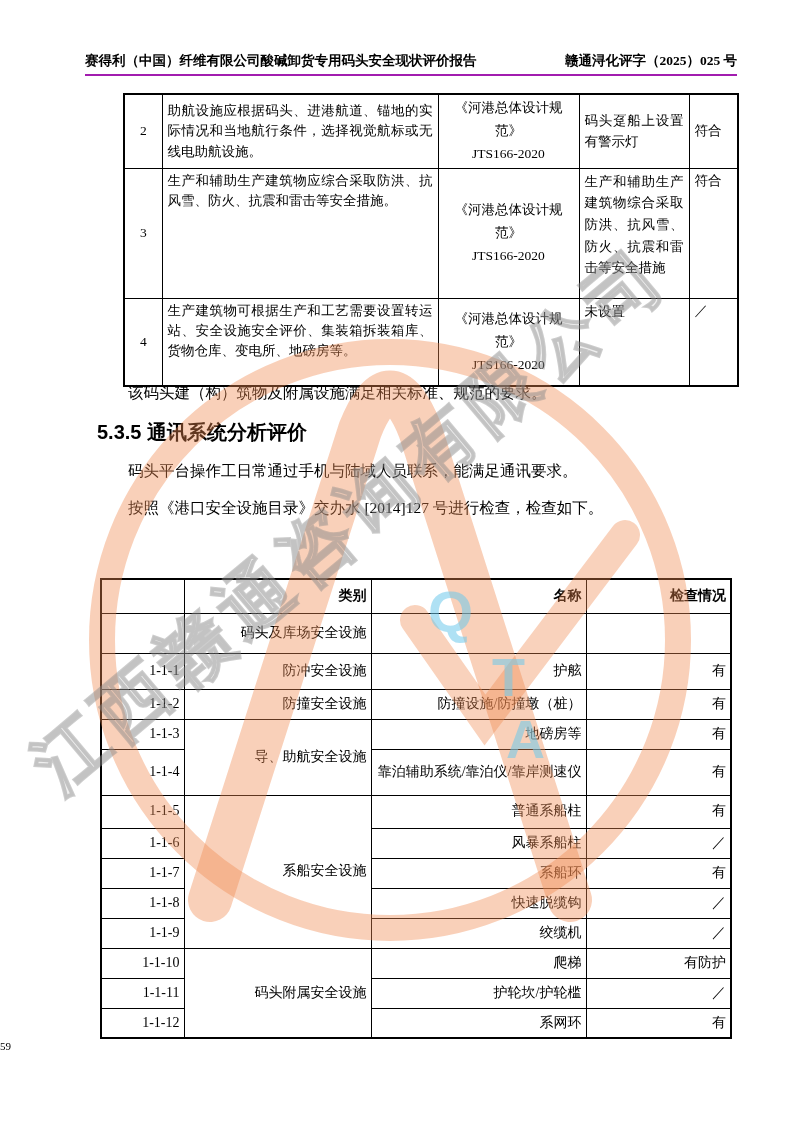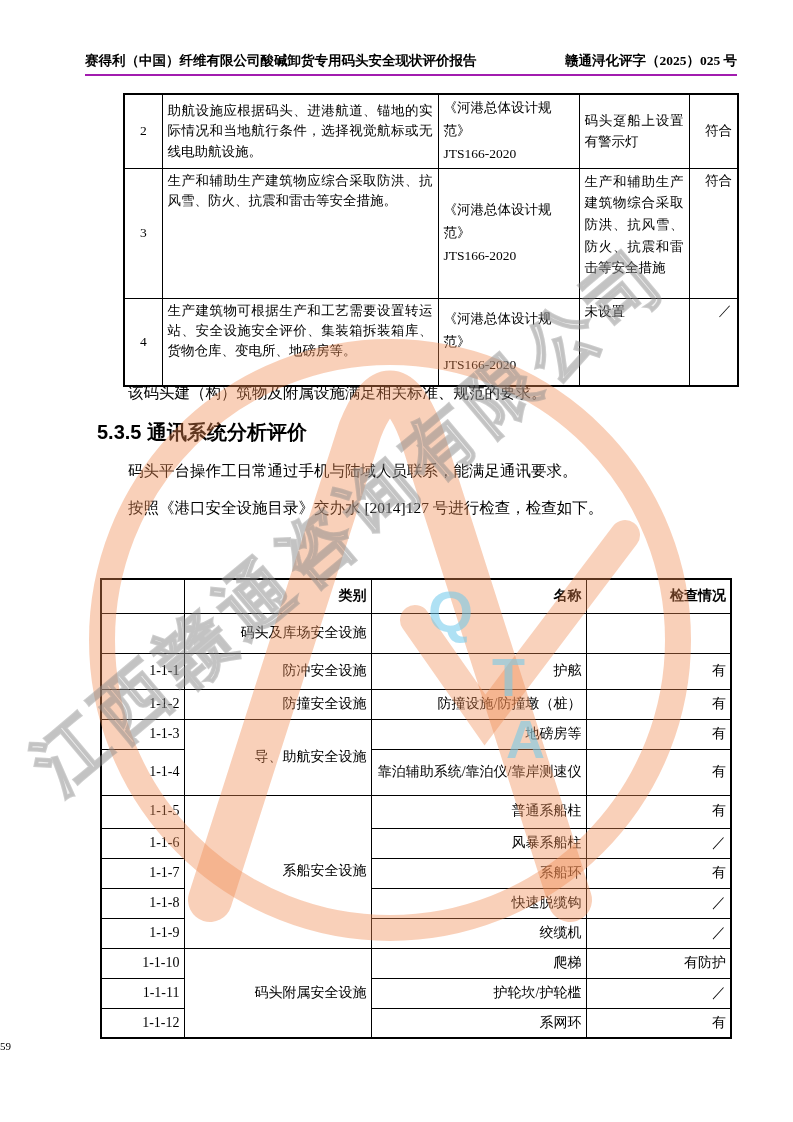--- a/index.html
+++ b/index.html
@@ -14,23 +14,23 @@
     font-weight:bold;font-size:13.5px;border-bottom:2px solid #a21caf;padding-bottom:4px;
   }
   
   table.toptable{
     position:absolute;left:123px;top:93px;width:614px;
     border-collapse:collapse;table-layout:fixed;border:2px solid #000;font-size:13.5px;
   }
   .toptable td{border:1px solid #000;padding:2px 5px;vertical-align:middle;line-height:1.5;}
   .toptable .num{text-align:center;}
   .toptable .desc{text-align:justify;text-justify:inter-ideograph;}
-  .toptable .std{text-align:left;line-height:1.7;}
+  .toptable .std{text-align:center;line-height:1.7;}
   .toptable .sit{text-align:justify;text-justify:inter-ideograph;line-height:1.6;}
-  .toptable .concl{text-align:right;}
+  .toptable .concl{text-align:left;}
   .vtop{vertical-align:top !important;}
   tr.h68{height:68px;} tr.h130{height:130px;} tr.h88{height:88px;}
   
   .textblock{position:absolute;left:97px;top:381px;width:652px;font-size:15.5px;}
   .textblock p{margin:0 0 13px;text-indent:2em;line-height:1.5;}
   .sec{font-family:"Liberation Sans","DejaVu Sans",sans-serif;font-size:20px;font-weight:bold;margin:15px 0 13px;}
   .tbl-title{text-align:center;font-weight:bold;font-family:"Liberation Sans","DejaVu Sans",sans-serif;font-size:14.5px;margin:2px 0 0;}
   
   table.checktable{
     position:absolute;left:100px;top:578px;width:630px;

